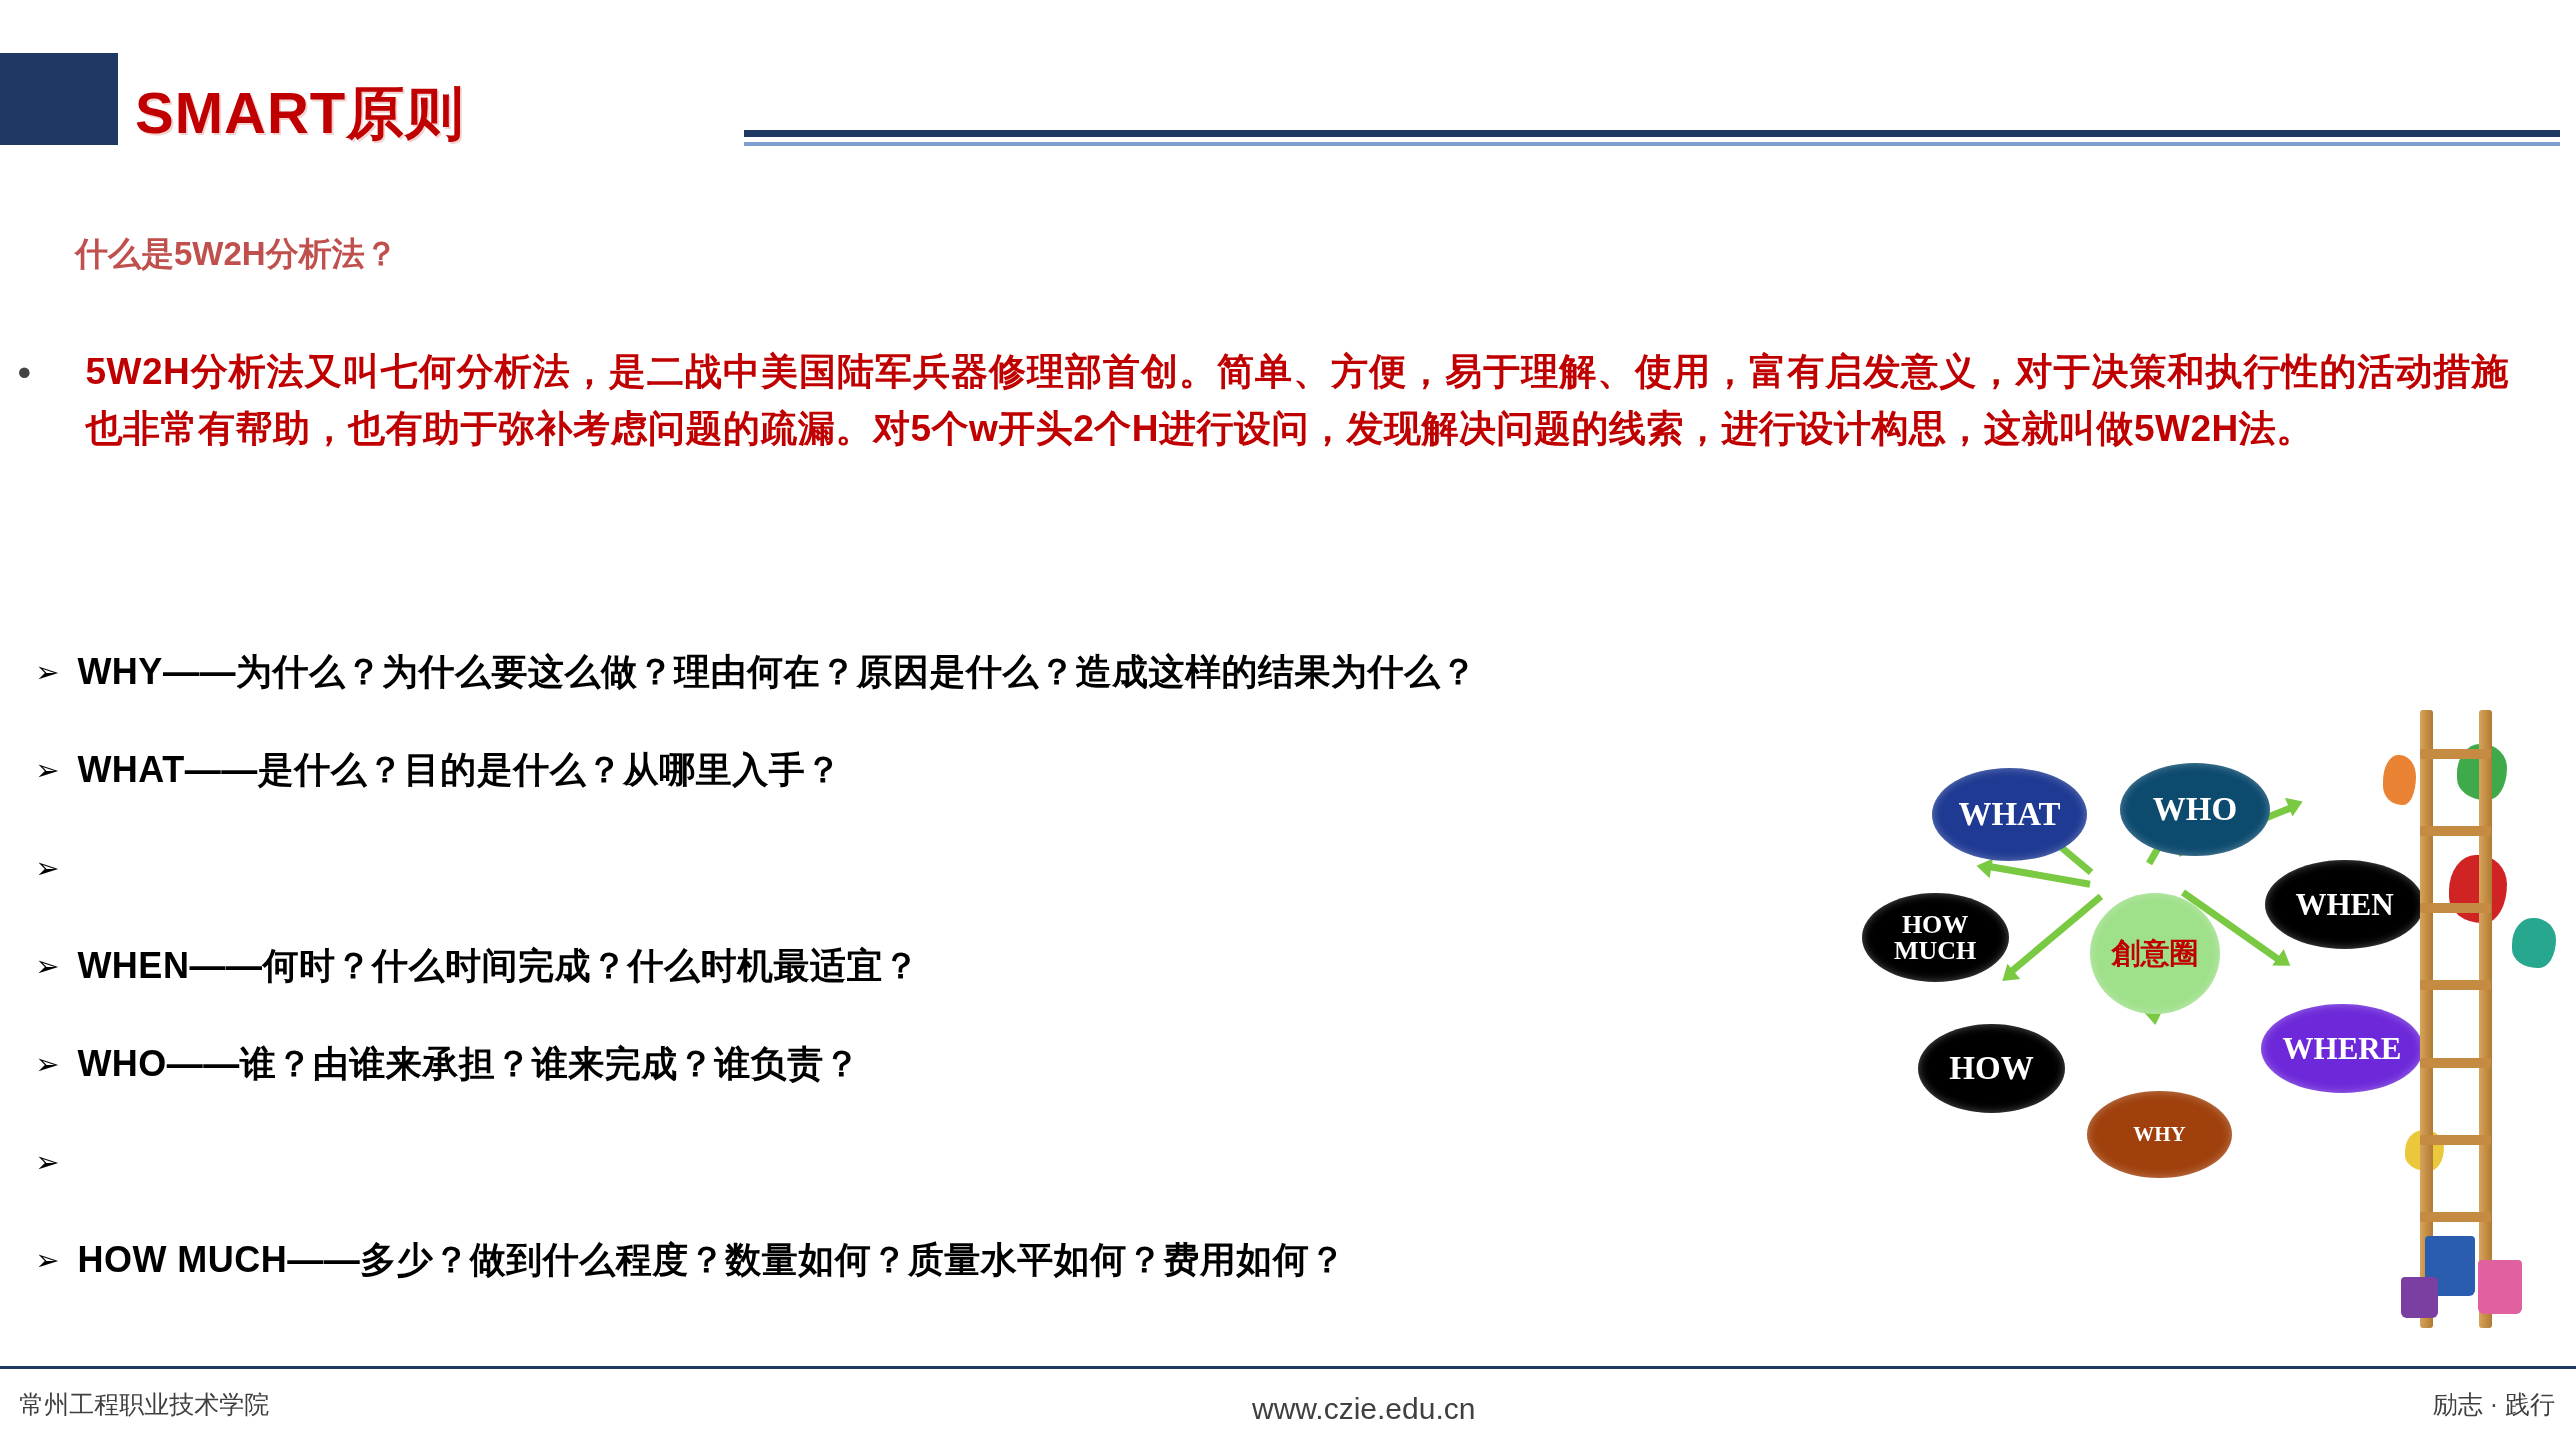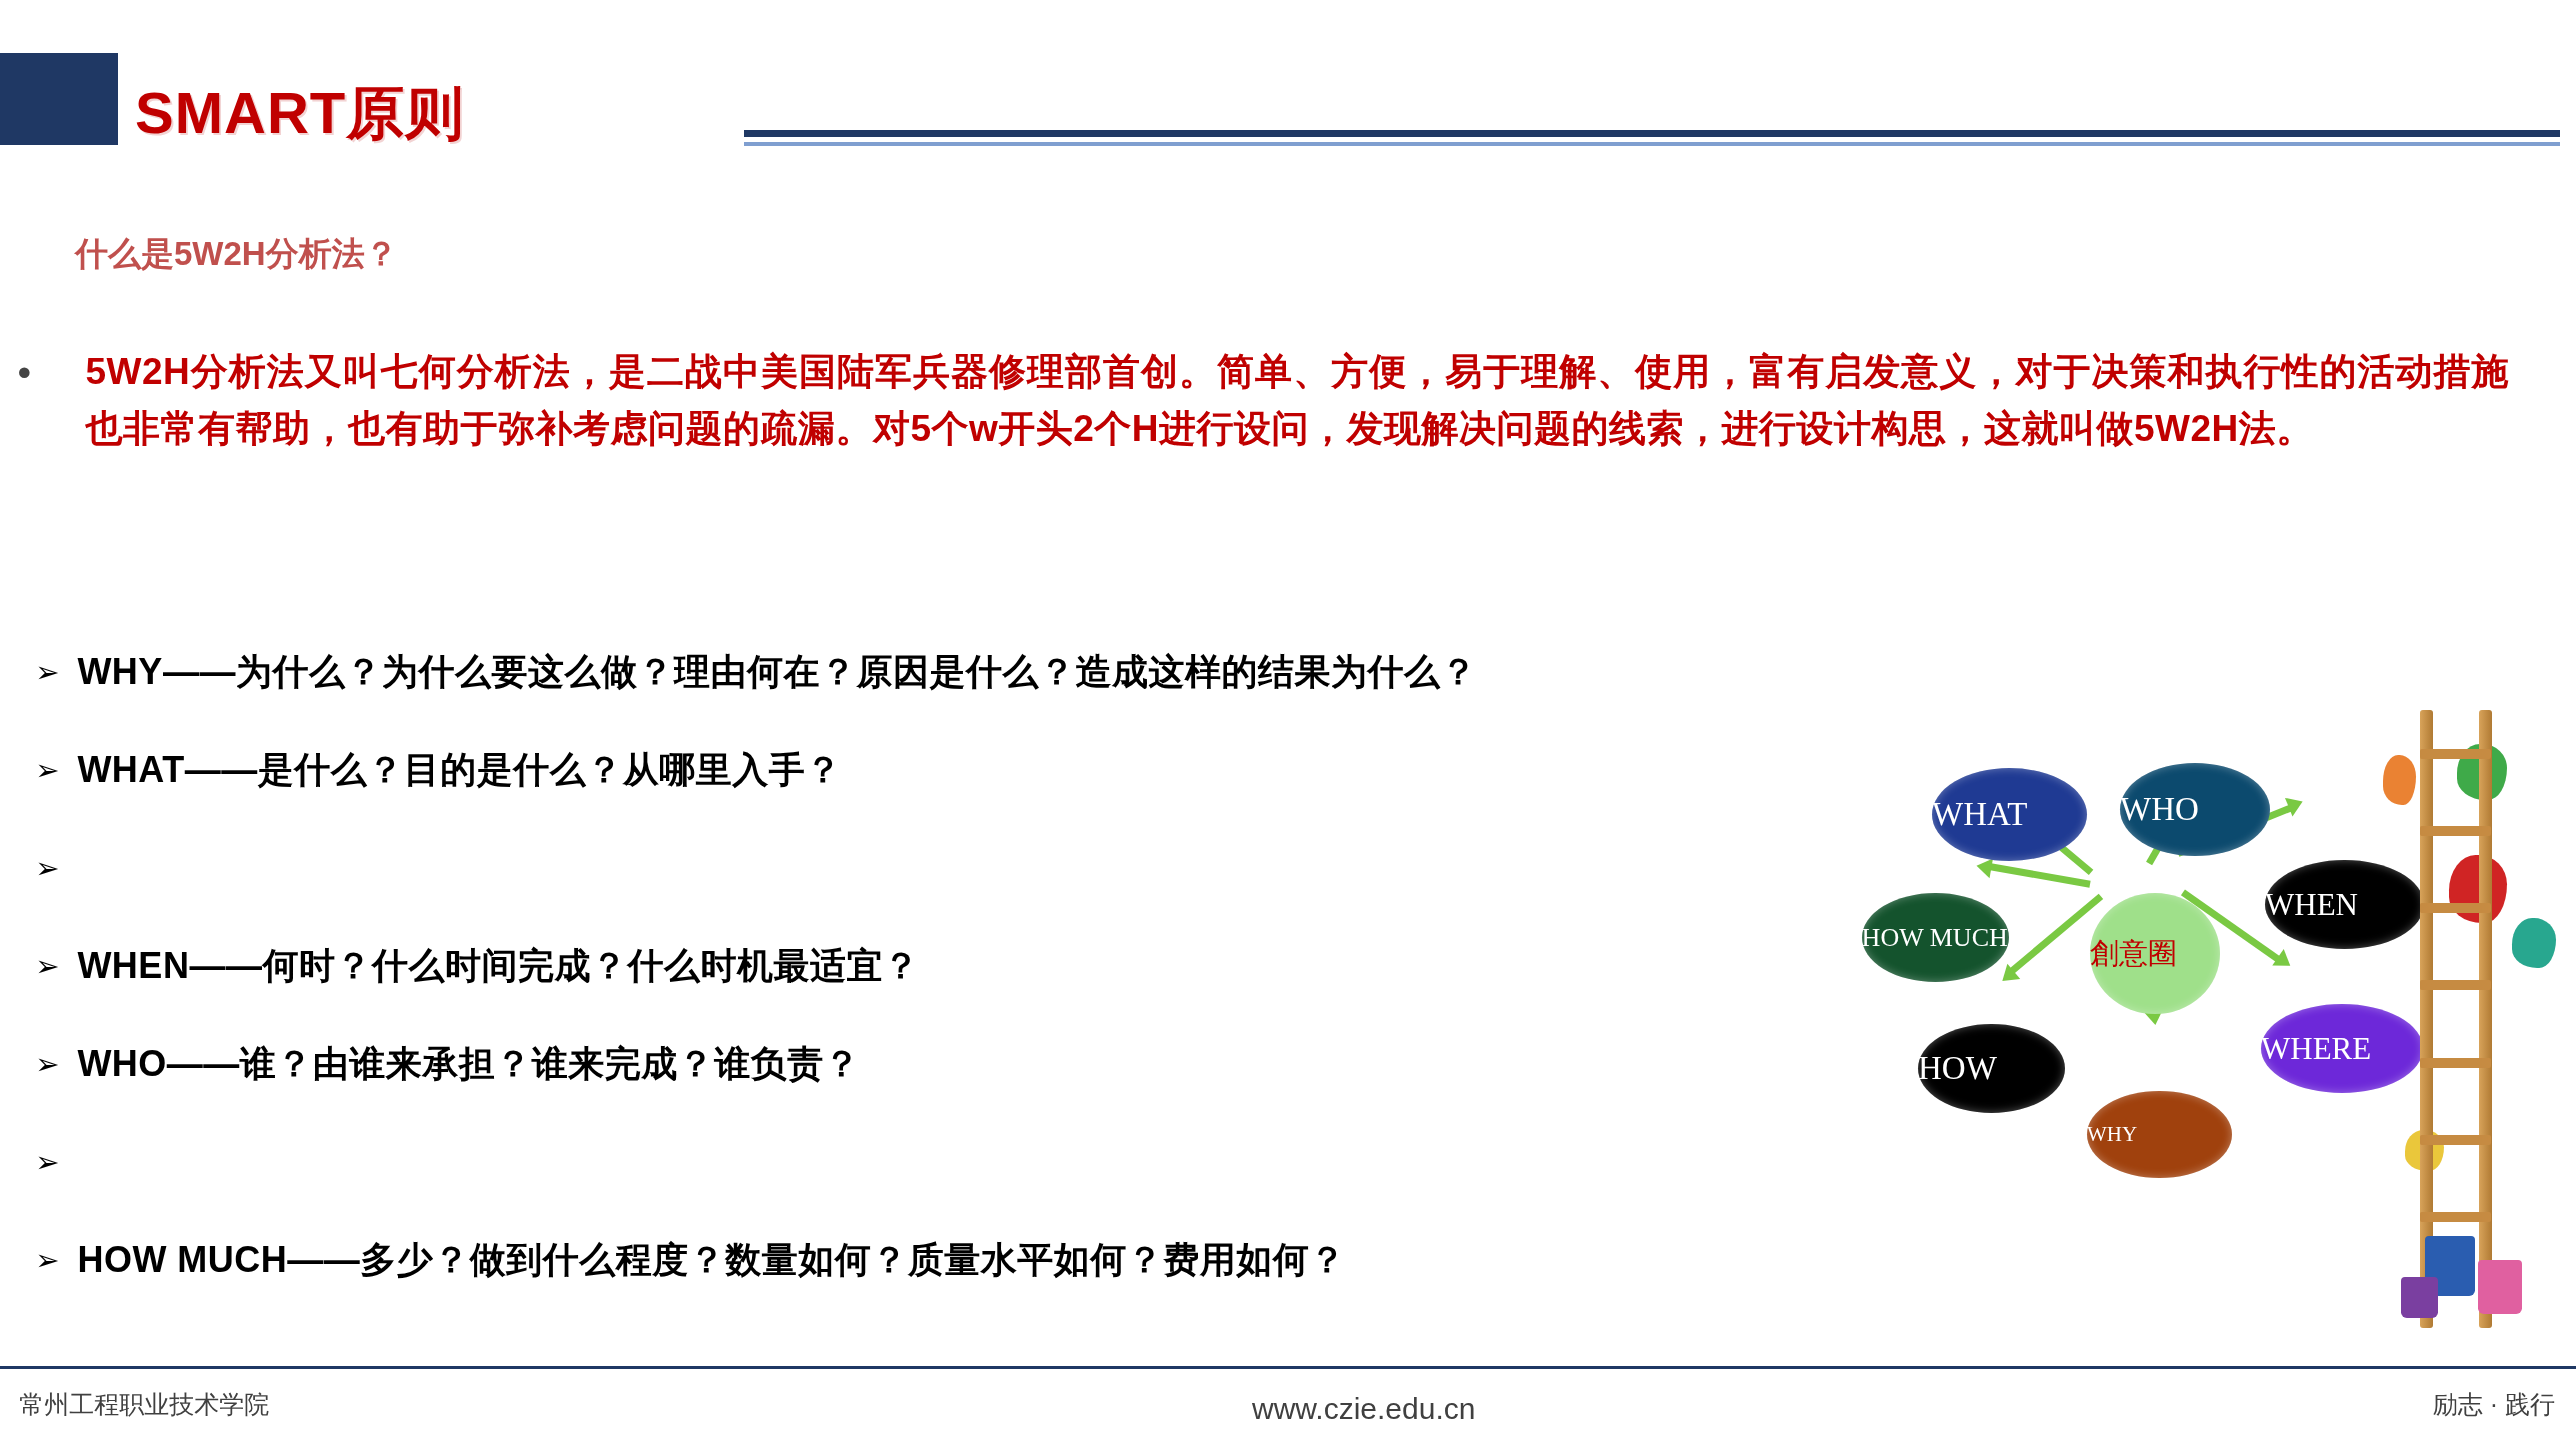--- a/index.html
+++ b/index.html
@@ -125,24 +125,24 @@
     left: 1879px;
     top: 734px;
     width: 686px;
     height: 618px;
   }
   .node {
     position: absolute;
     border-radius: 50%;
     display: flex;
     align-items: center;
-    justify-content: flex-start;
+    justify-content: center;
     color: #ffffff;
     font-family: "Liberation Serif", serif;
-    font-weight: normal;
+    font-weight: bold;
     text-align: center;
     line-height: 1.0;
     box-shadow: inset 0 0 9.7px rgba(255,255,255,0.35);
   }
   .center-node {
     background: #9fe08a;
     color: #c00000;
     font-family: "Liberation Sans", sans-serif;
     border-radius: 50%;
   }
@@ -299,21 +299,21 @@
   </div>
 
   <div class="node" style="left:39px; top:290px; width:147px; height:89px; background:#000000; font-size:33px;">
     <span>HOW</span>
   </div>
 
   <div class="node" style="left:208px; top:357px; width:145px; height:87px; background:#a0410d; font-size:21px;">
     <span>WHY</span>
   </div>
 
-  <div class="node" style="left:-17.4px; top:159px; width:147px; height:89px; background:#14532d; font-size:26px;">
+  <div class="node" style="left:-17.4px; top:159px; width:147px; height:89px; background:#000000; font-size:26px;">
     <span>HOW MUCH</span>
   </div>
 
   <div class="node center-node" style="left:211px; top:159px; width:130px; height:121px; font-size:29px;">
     <span>創意圈</span>
   </div>
 
   <div class="splat" style="left:578px; top:9.7px;  width:50px; height:56px; background:#2fa33a;"></div>
   <div class="splat" style="left:504px; top:21px;  width:33px; height:50px; background:#e87722;"></div>
   <div class="splat" style="left:570px; top:121px; width:58px; height:68px; background:#cc1111;"></div>

